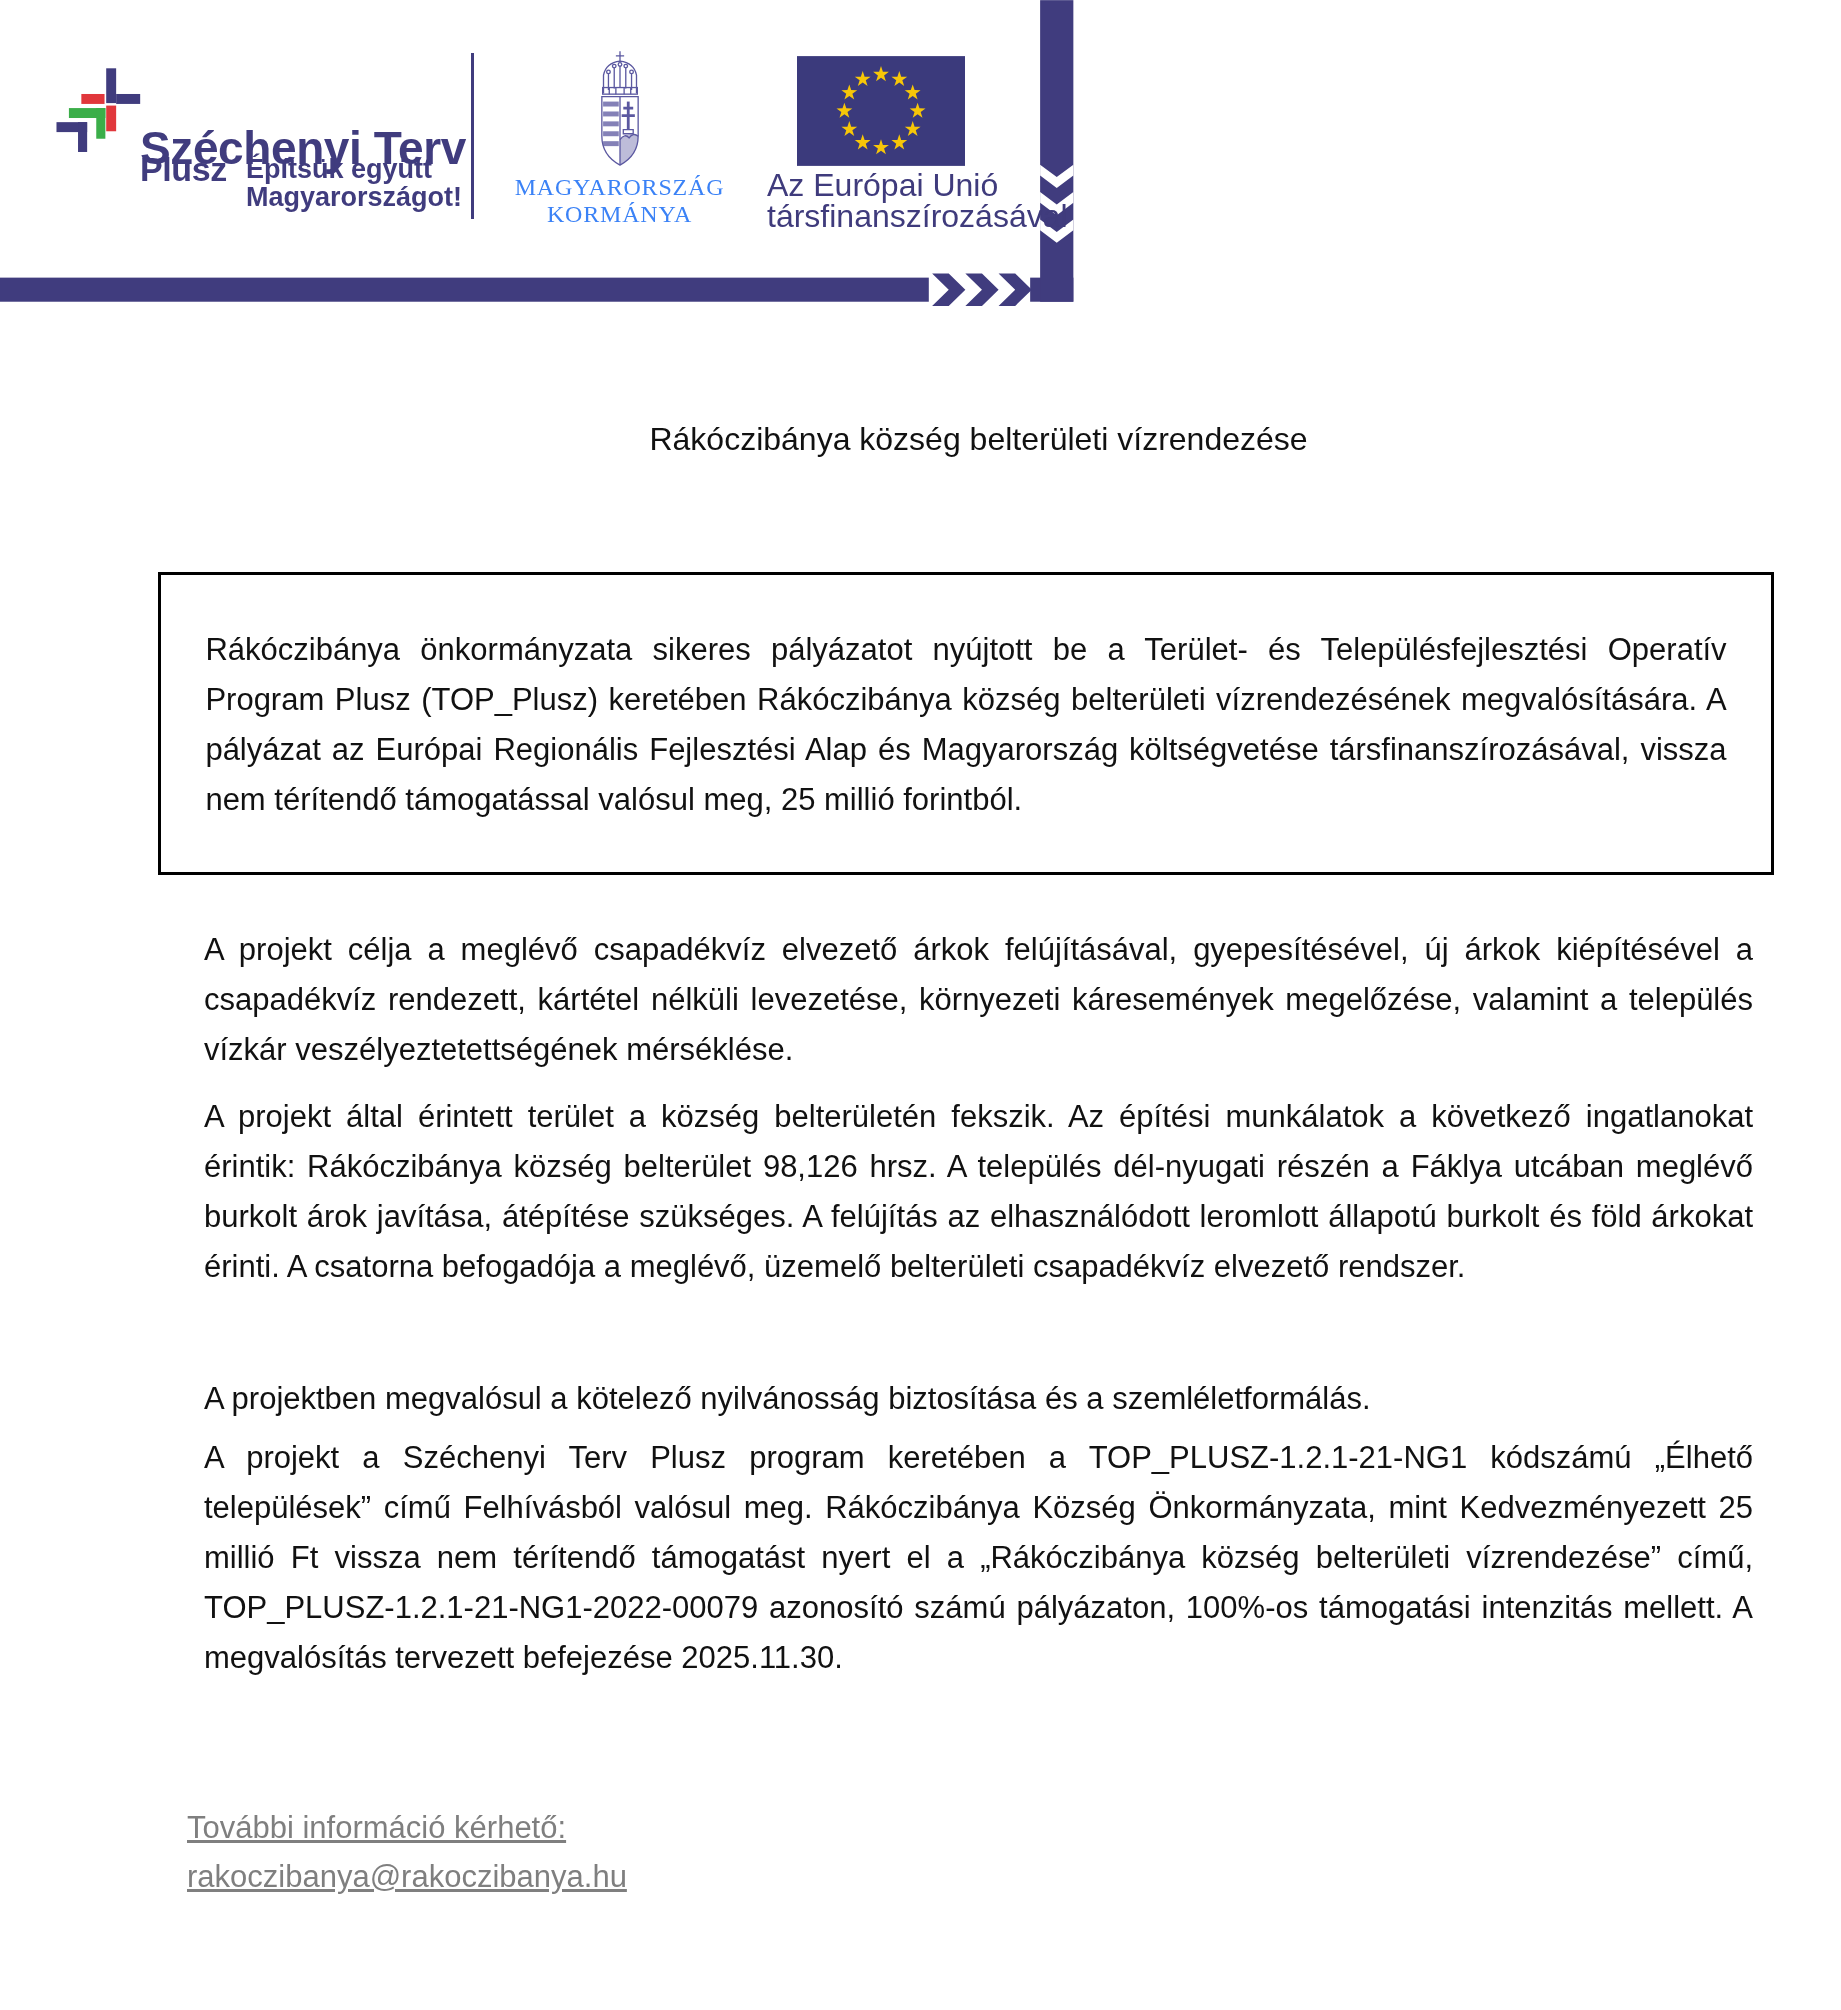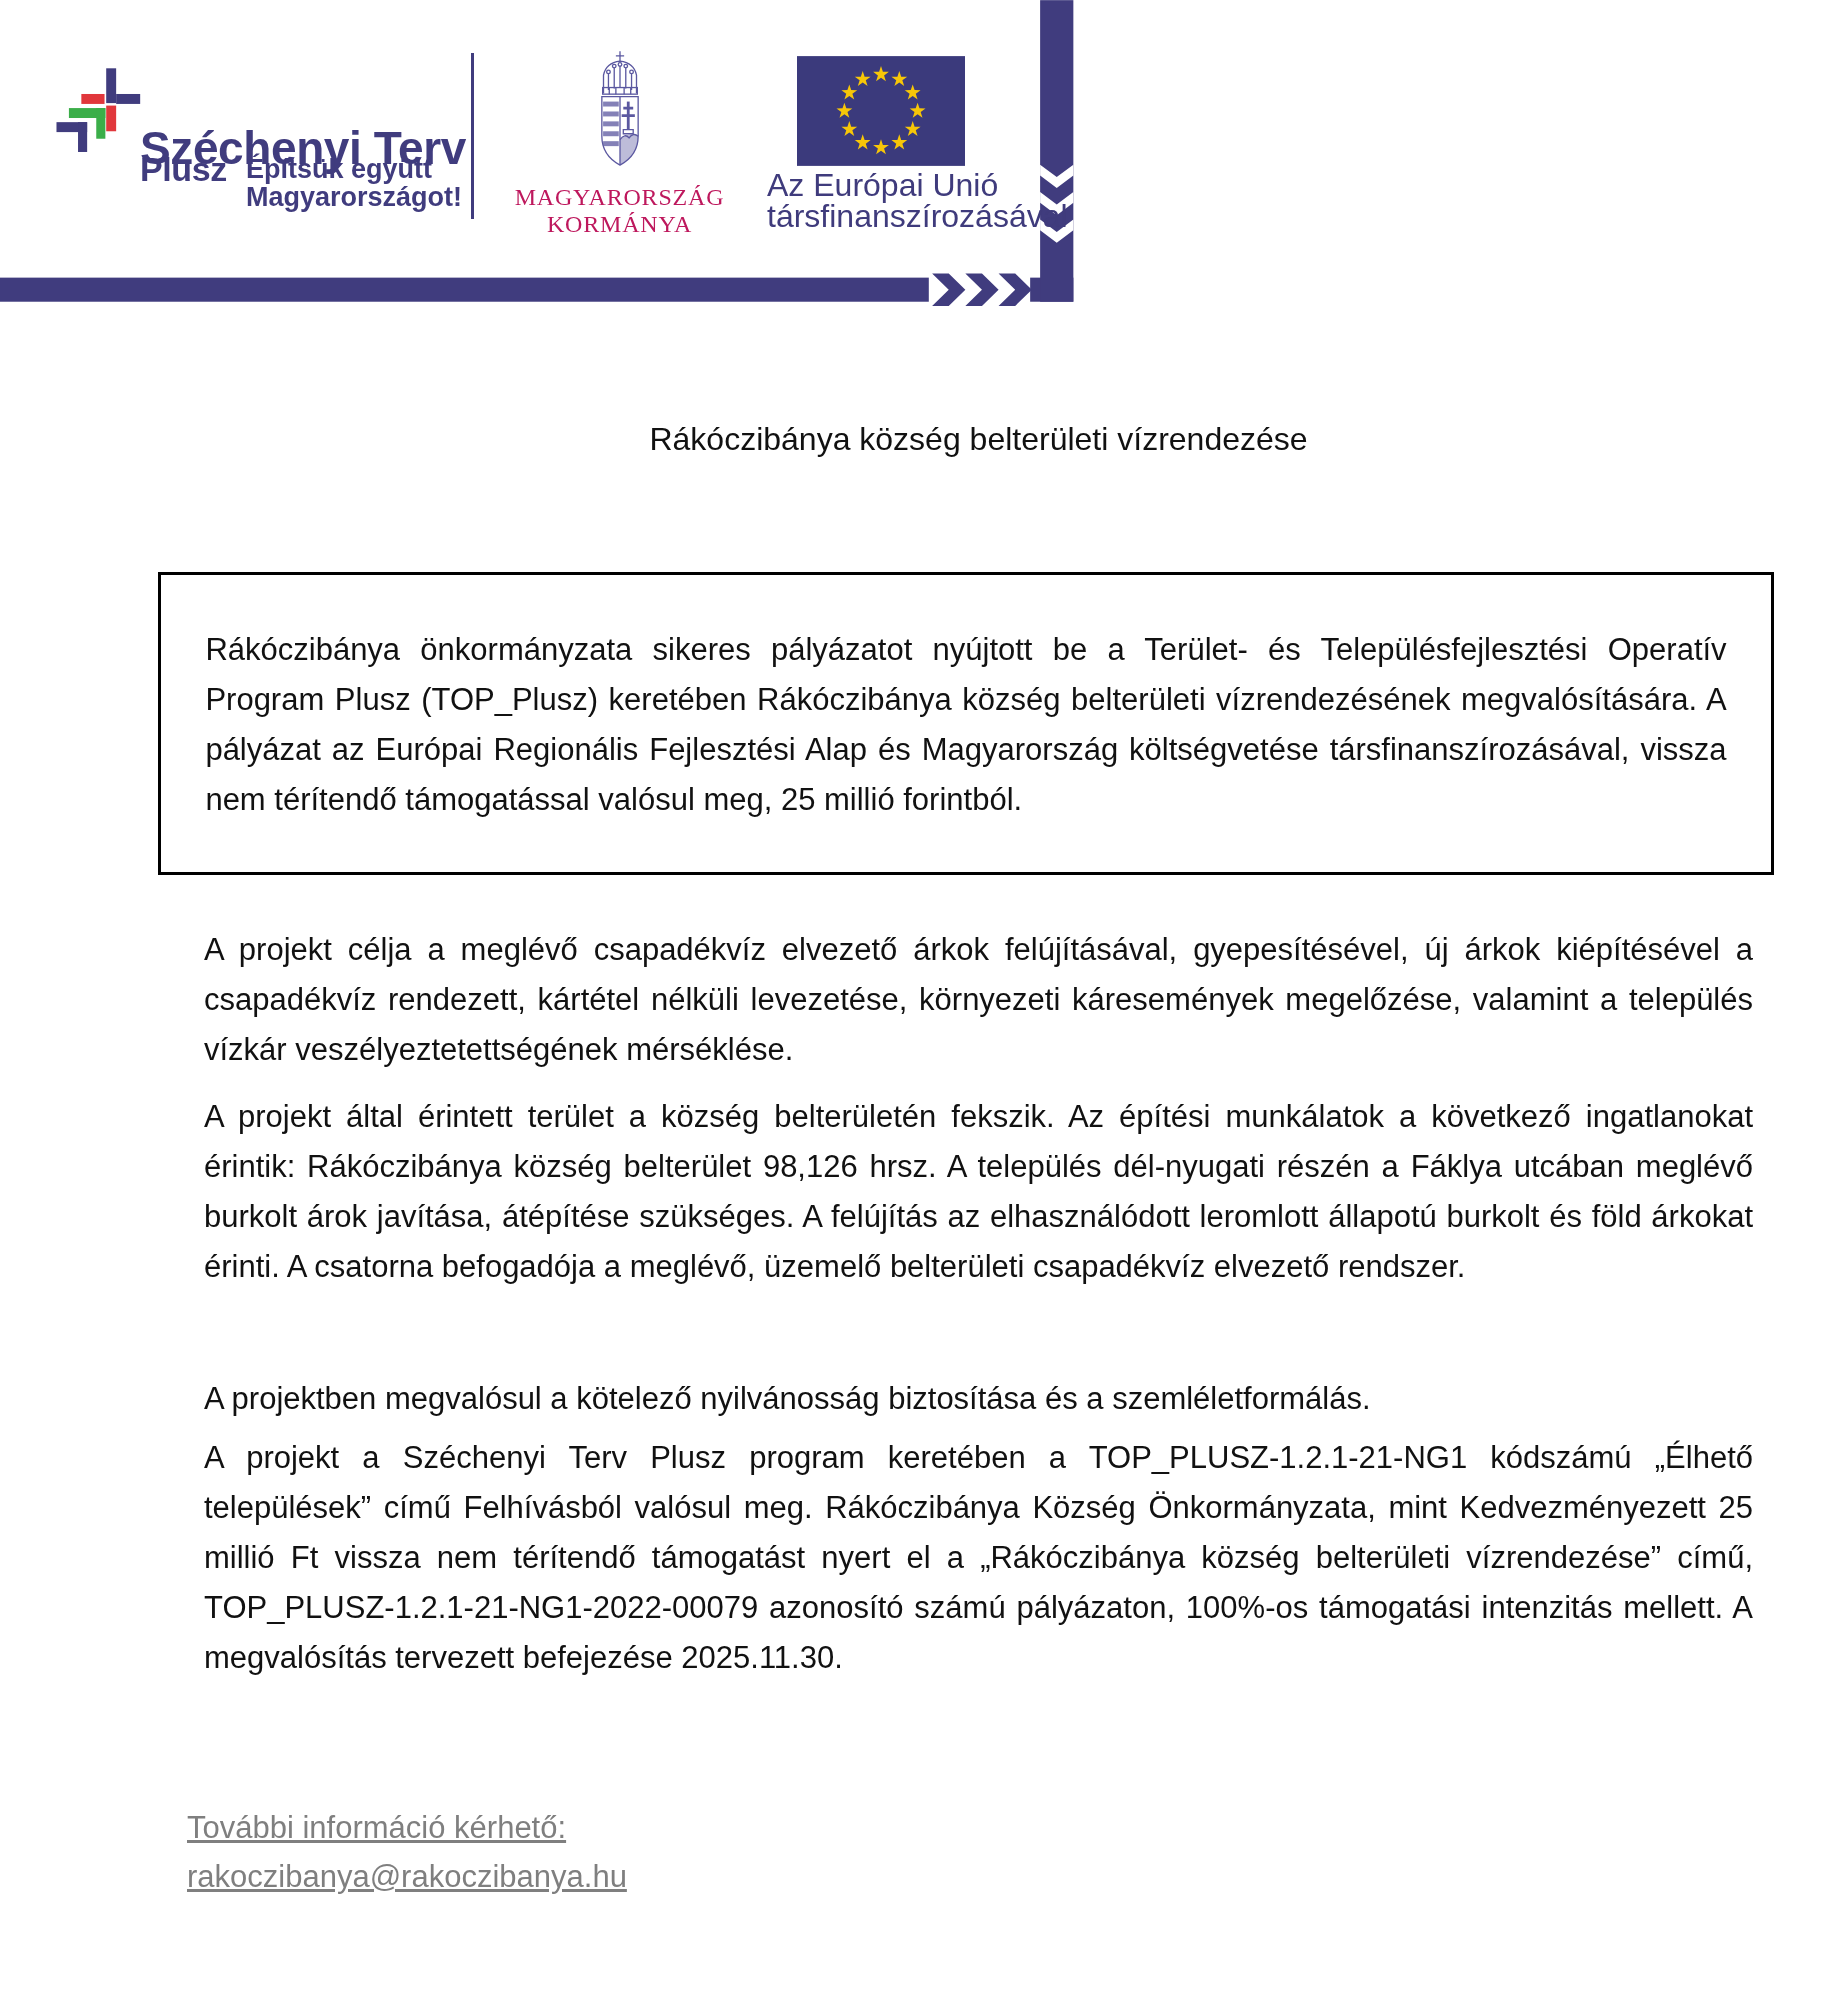--- a/index.html
+++ b/index.html
@@ -18,22 +18,22 @@
   .szt-line1 { position: absolute; left: 140px; top: 105px;
     font-size: 46px; font-weight: bold; color: #403C7E; letter-spacing: -0.4px; white-space: nowrap; margin-top: 16px; }
   .szt-line2 { position: absolute; left: 140px; top: 150px;
     font-size: 34px; font-weight: bold; color: #403C7E; letter-spacing: -0.4px; white-space: nowrap; }
   .szt-tagline { position: absolute; left: 246px; top: 155px;
     font-size: 27px; font-weight: bold; color: #403C7E; line-height: 28px; white-space: nowrap; }
   .divider { position: absolute; left: 471px; top: 53px; width: 2.5px; height: 166px; background: #403C7E; }
 
   .gov-block { position: absolute; left: 513px; top: 50px; width: 213px; text-align: center; }
   .gov-block svg { display: block; margin: 0 auto; }
-  .gov-text { margin-top: 16px; font-family: "Liberation Serif", serif;
-    font-size: 24px; line-height: 27.4px; color: #be185d; letter-spacing: 0.8px; white-space: nowrap; }
+  .gov-text { margin-top: 6px; font-family: "Liberation Serif", serif;
+    font-size: 24px; line-height: 27.4px; color: #3b82f6; letter-spacing: 0.8px; white-space: nowrap; }
 
   .eu-block { position: absolute; left: 767px; top: 56px; width: 228px; text-align: center; }
   .eu-block svg { display: block; margin: 0 auto; }
   .eu-text { margin-top: 4px; font-size: 32px; line-height: 31px; color: #3F3B7C;
     font-weight: normal; white-space: nowrap; }
 
   
   .doc-title { position: absolute; left: 187px; top: 414px; width: 1583px;
     font-size: 32px; line-height: 50px; text-align: center; color: #111; }
   .intro-box { position: absolute; left: 158px; top: 572px; width: 1616px;

